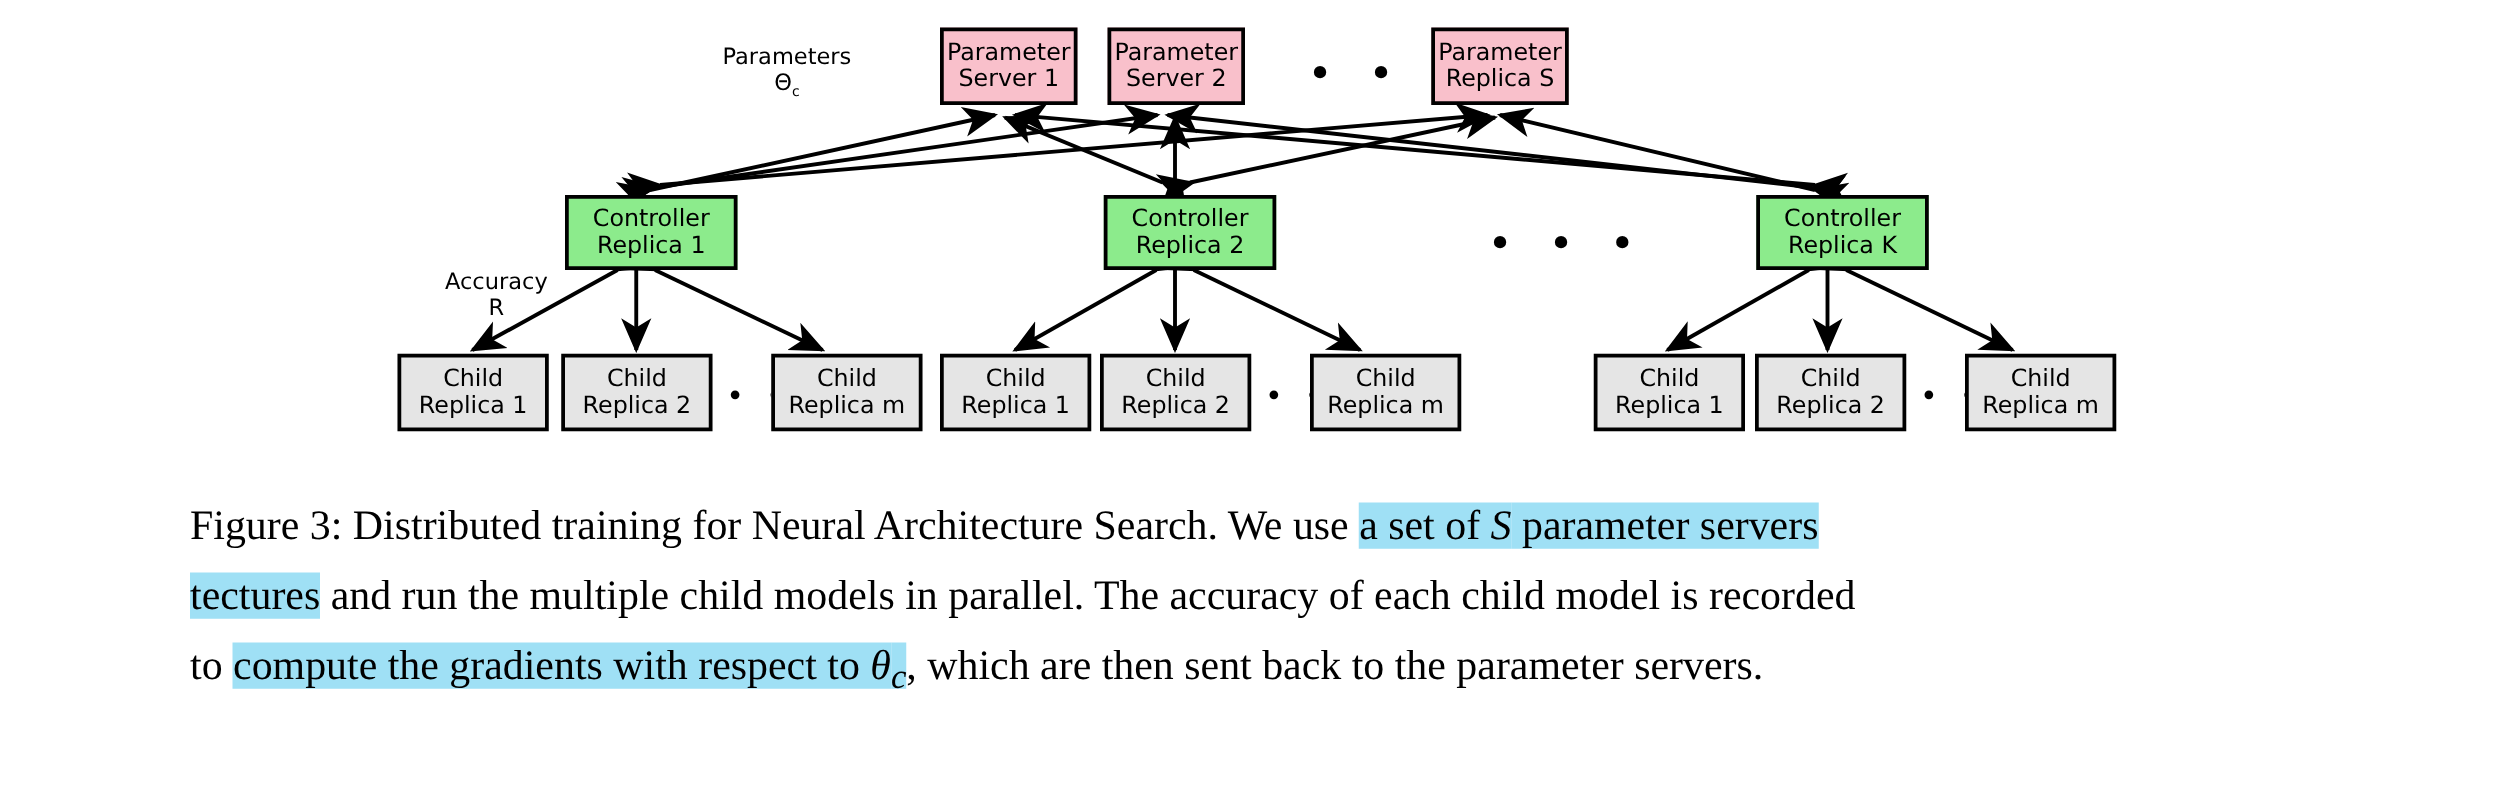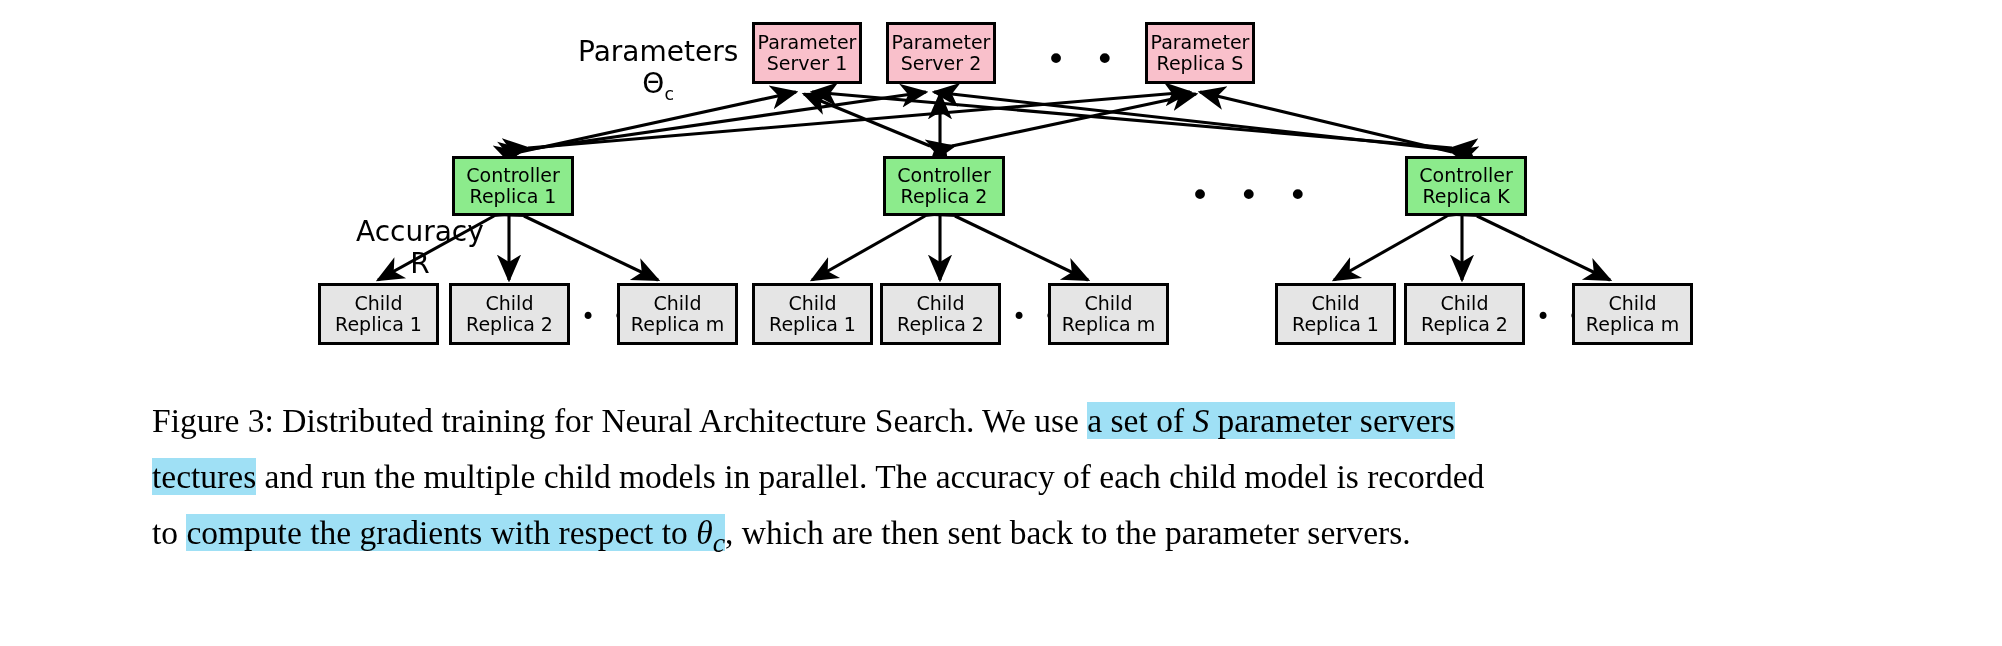--- a/index.html
+++ b/index.html
@@ -56,21 +56,21 @@
   }
 
   .node.param-server {
     background: #f9c0cb;
     width: 110px;
     height: 62px;
     font-size: 19px;
   }
   .node.controller {
     background: #8ceb8c;
-    width: 122px;
+    width: 138px;
     height: 60px;
     font-size: 19px;
   }
   .node.child {
     background: #e5e5e5;
     width: 121px;
     height: 62px;
     font-size: 19px;
   }
 
@@ -85,21 +85,21 @@
     white-space: nowrap;
   }
   .ellipsis.small {
     font-size: 24px;
     letter-spacing: 5px;
   }
 
   .edge-label {
     position: absolute;
     color: #000000;
-    font-size: 28px;
+    font-size: 18px;
     text-align: center;
     line-height: 1.15;
     z-index: 4;
     white-space: nowrap;
   }
   .edge-label .sub {
     font-size: 0.62em;
     vertical-align: sub;
   }
 

